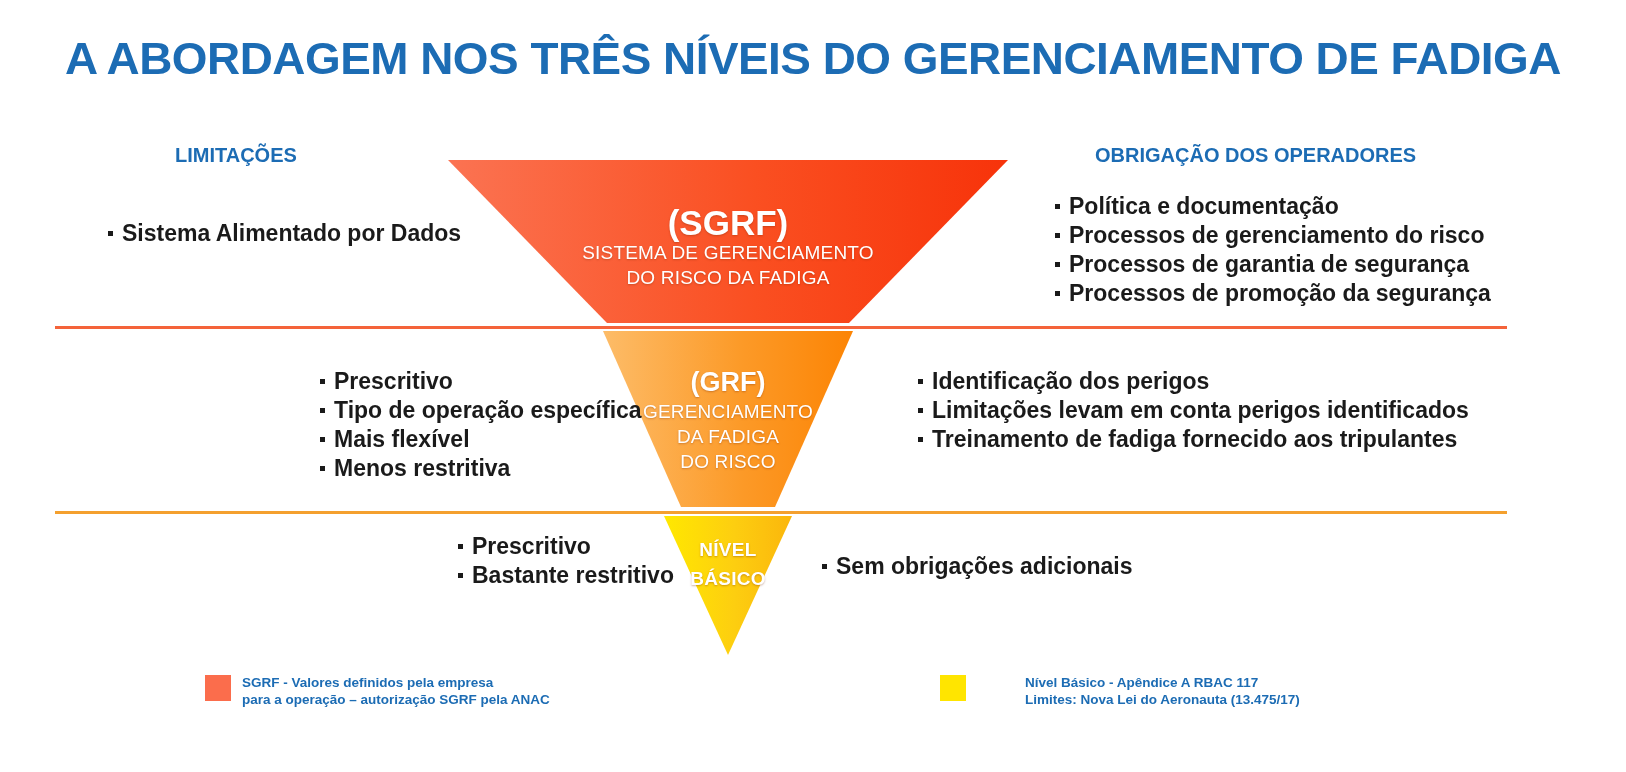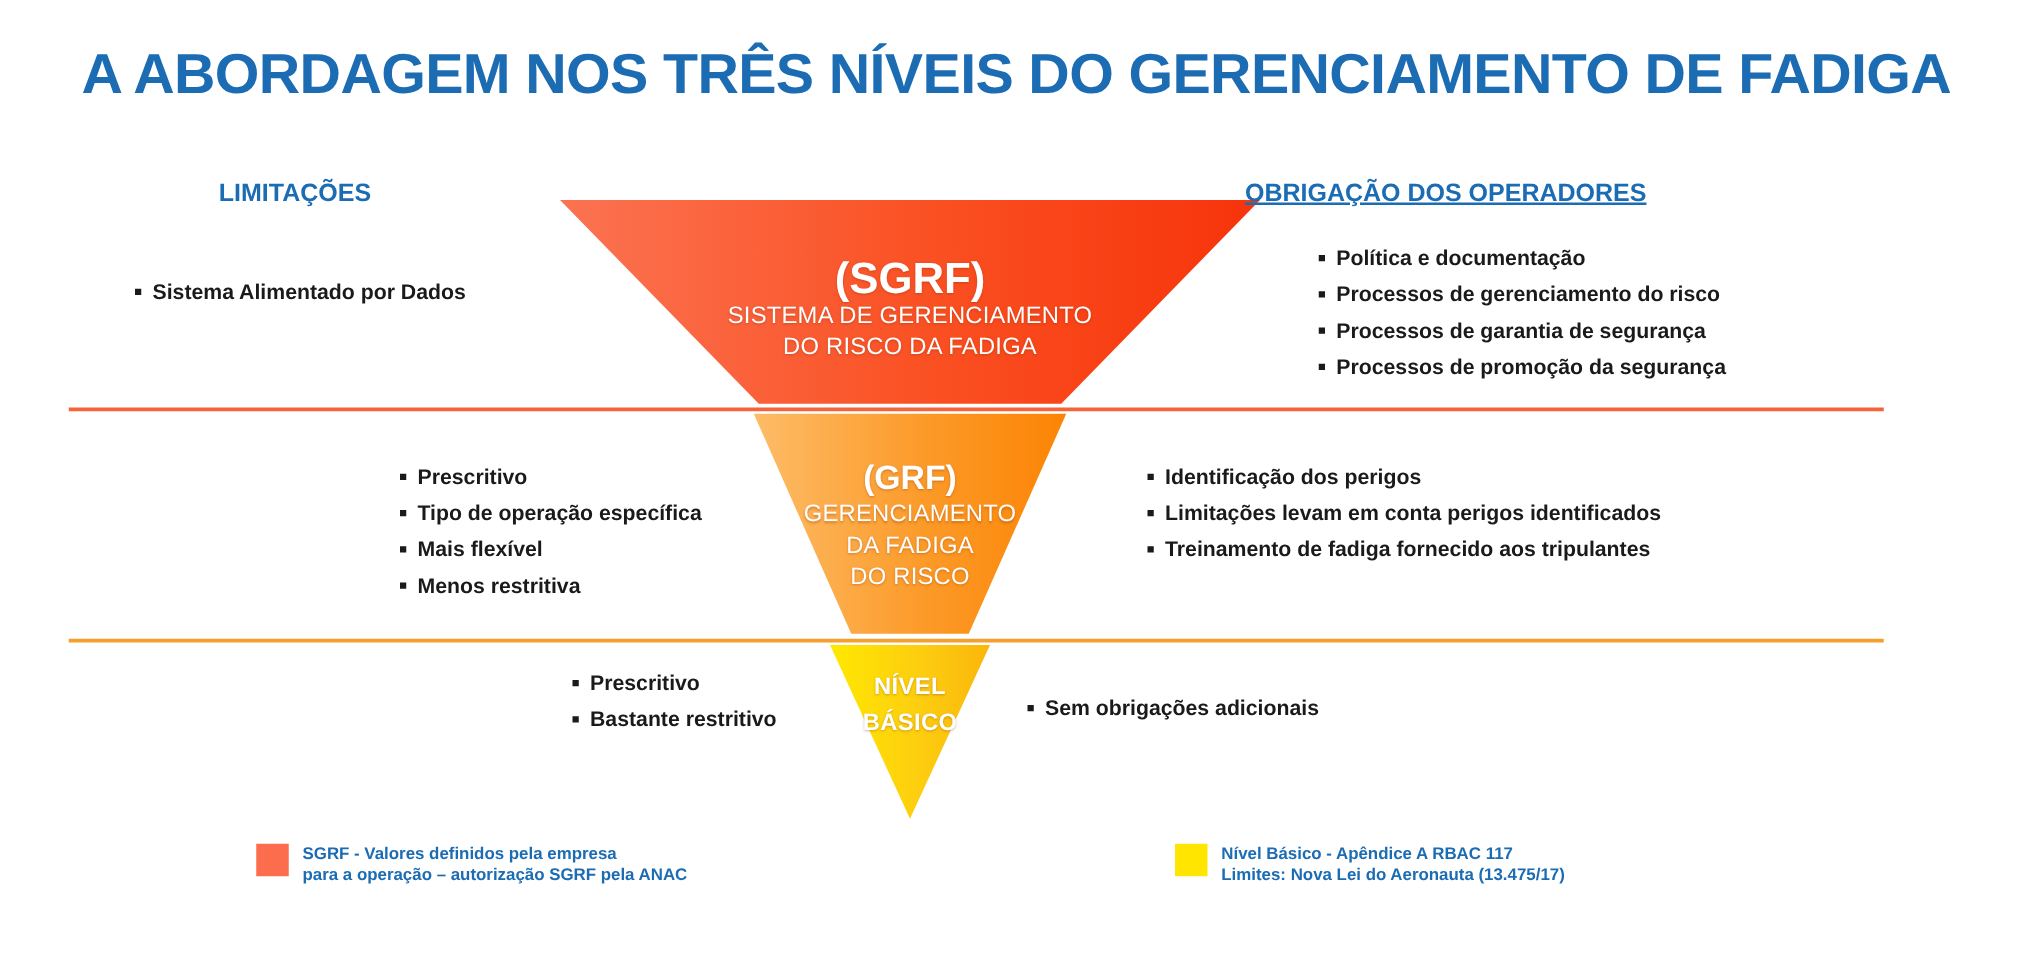--- a/index.html
+++ b/index.html
@@ -22,27 +22,27 @@
     transform:scaleX(1.02);
   }
 
   
   .col-head{
     position:absolute;
     font-size:20px;font-weight:bold;color:#1C6CB4;
     letter-spacing:0px;white-space:nowrap;
   }
   #head-left{left:175px;top:144px;}
-  #head-right{left:996px;top:144px;text-decoration:underline;}
+  #head-right{left:1095px;top:144px;}
 
   
   .bullets{position:absolute;}
   .bullets ul{list-style:none;margin:0;padding:0;}
   .bullets li{
-    font-size:17px;font-weight:bold;color:#1A1A1A;
+    font-size:23px;font-weight:bold;color:#1A1A1A;
     line-height:29px;white-space:nowrap;position:relative;
     padding-left:14px;
   }
   .bullets li::before{
     content:"";position:absolute;left:0;top:12px;
     width:5px;height:5px;background:#1A1A1A;
   }
   .bullets.right li{padding-left:14px;}
 
   #b-top-left{left:108px;top:219px;}
@@ -74,21 +74,21 @@
 
   
   .legend-item{position:absolute;display:flex;align-items:flex-start;}
   .legend-swatch{width:26px;height:26px;flex:0 0 26px;margin-top:1px;}
   .legend-text{
     margin-left:11px;font-size:13.5px;font-weight:bold;
     color:#1C6CB4;line-height:17px;white-space:nowrap;
   }
   #legend-1{left:205px;top:674px;}
   #legend-2{left:590px;top:674px;}
-  #legend-3{left:940px;top:674px;}
+  #legend-3{left:940px;top:674px;gap:48px;}
 </style>
 </head>
 <body style="background: rgb(255, 255, 255);">
 
 <div id="stage">
 
   <div id="title" style="color: rgb(28, 108, 180);">A ABORDAGEM NOS TRÊS NÍVEIS DO GERENCIAMENTO DE FADIGA</div>
 
   <svg width="1626" height="772" style="position:absolute;left:0;top:0;">
     <defs>

